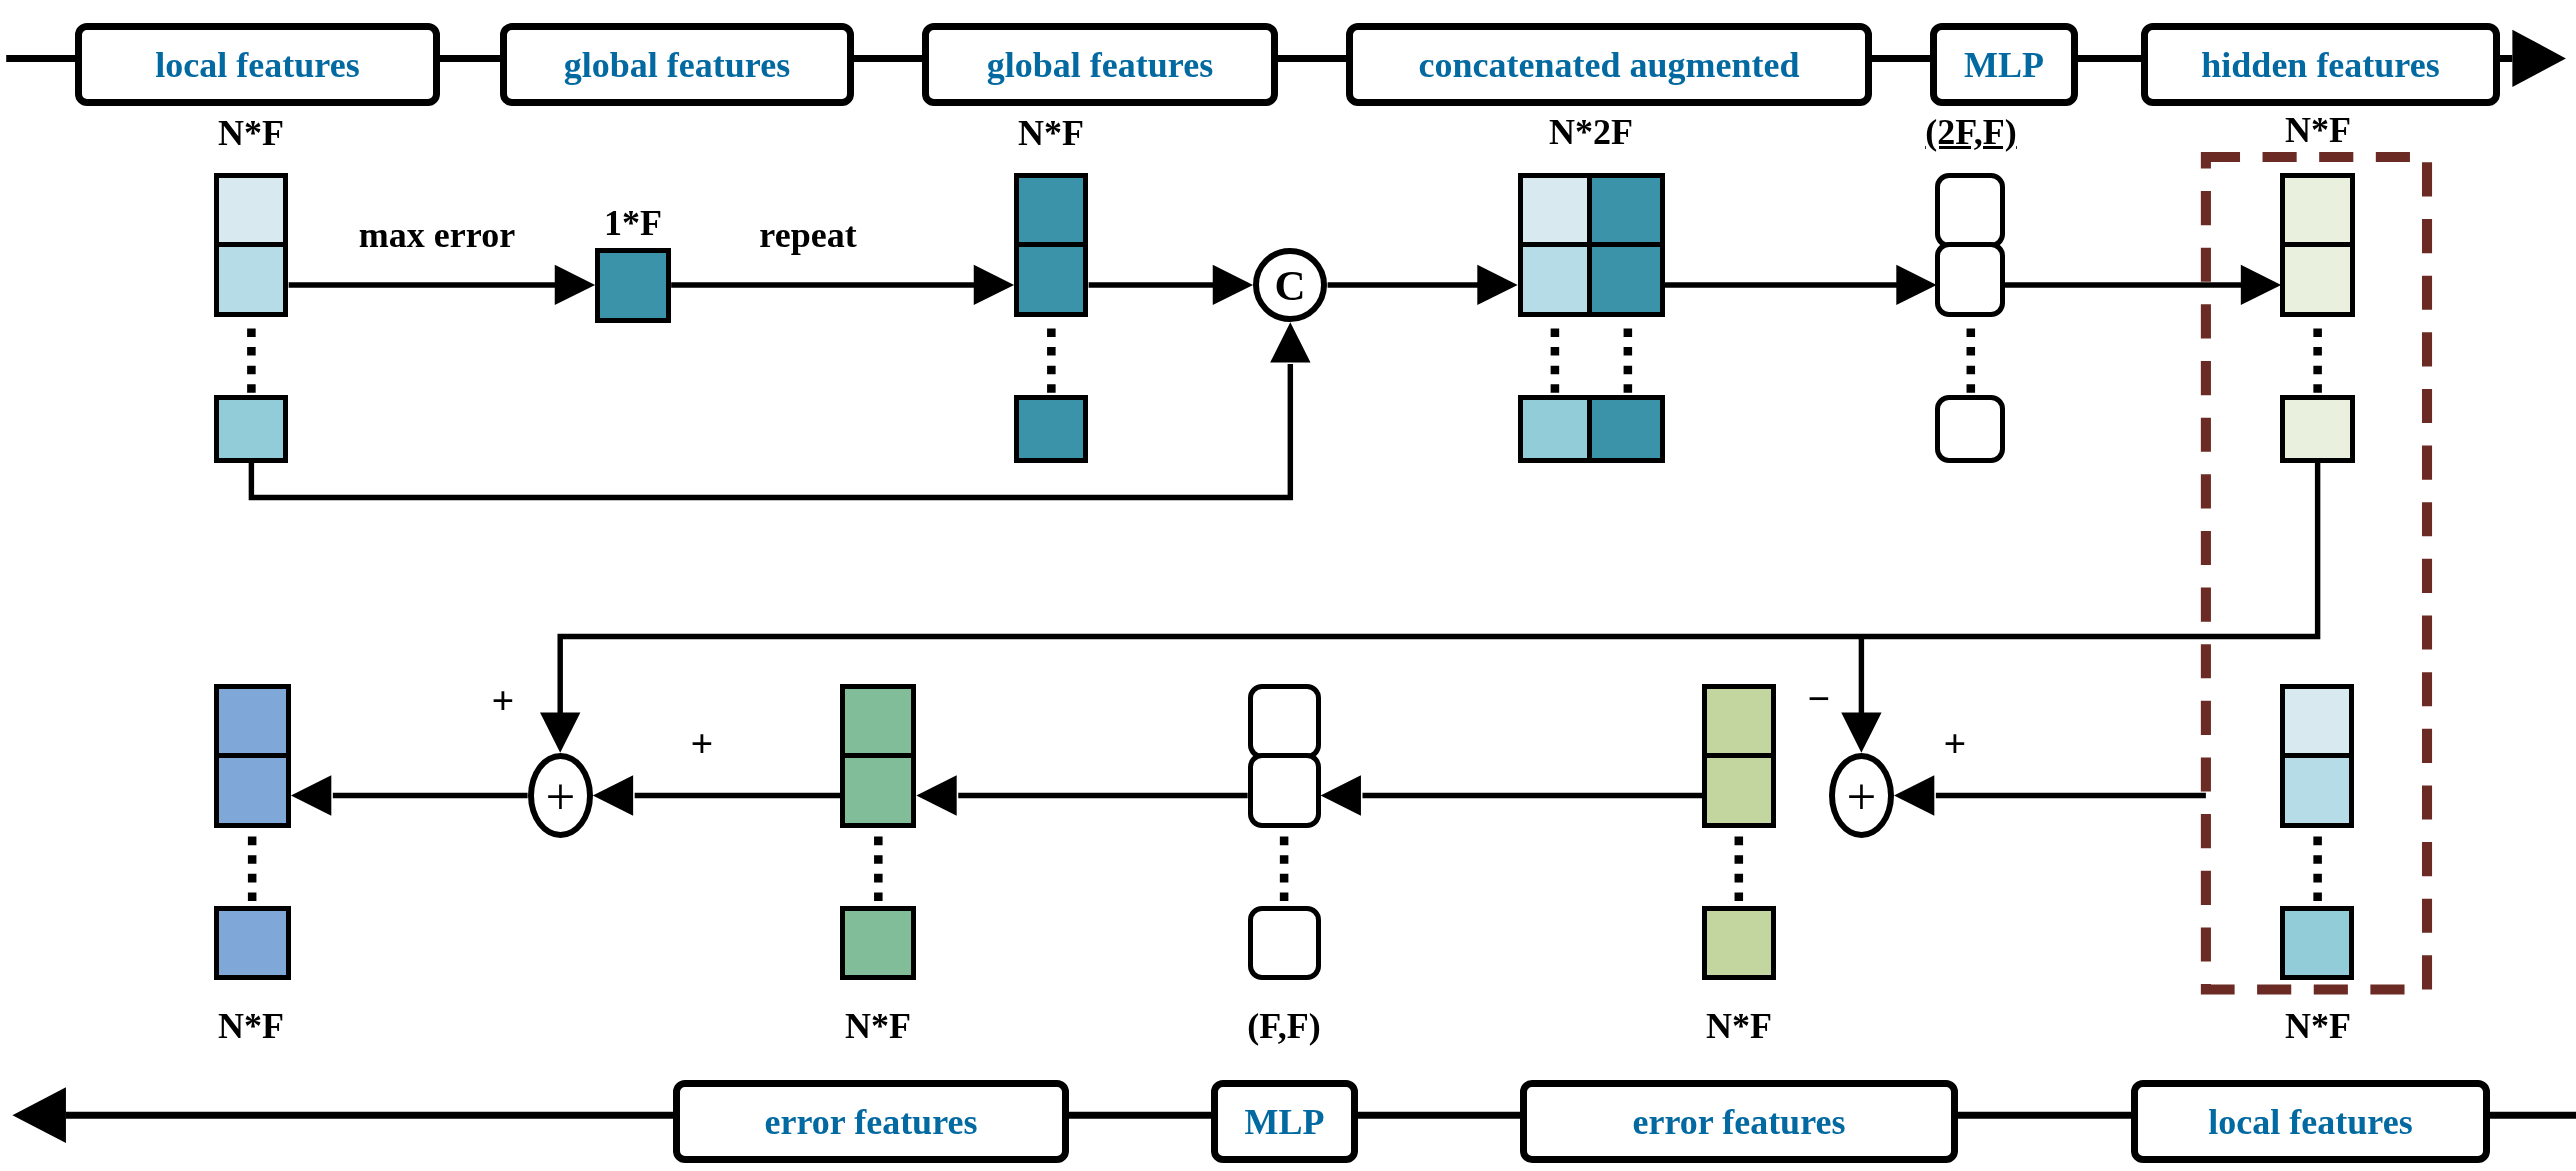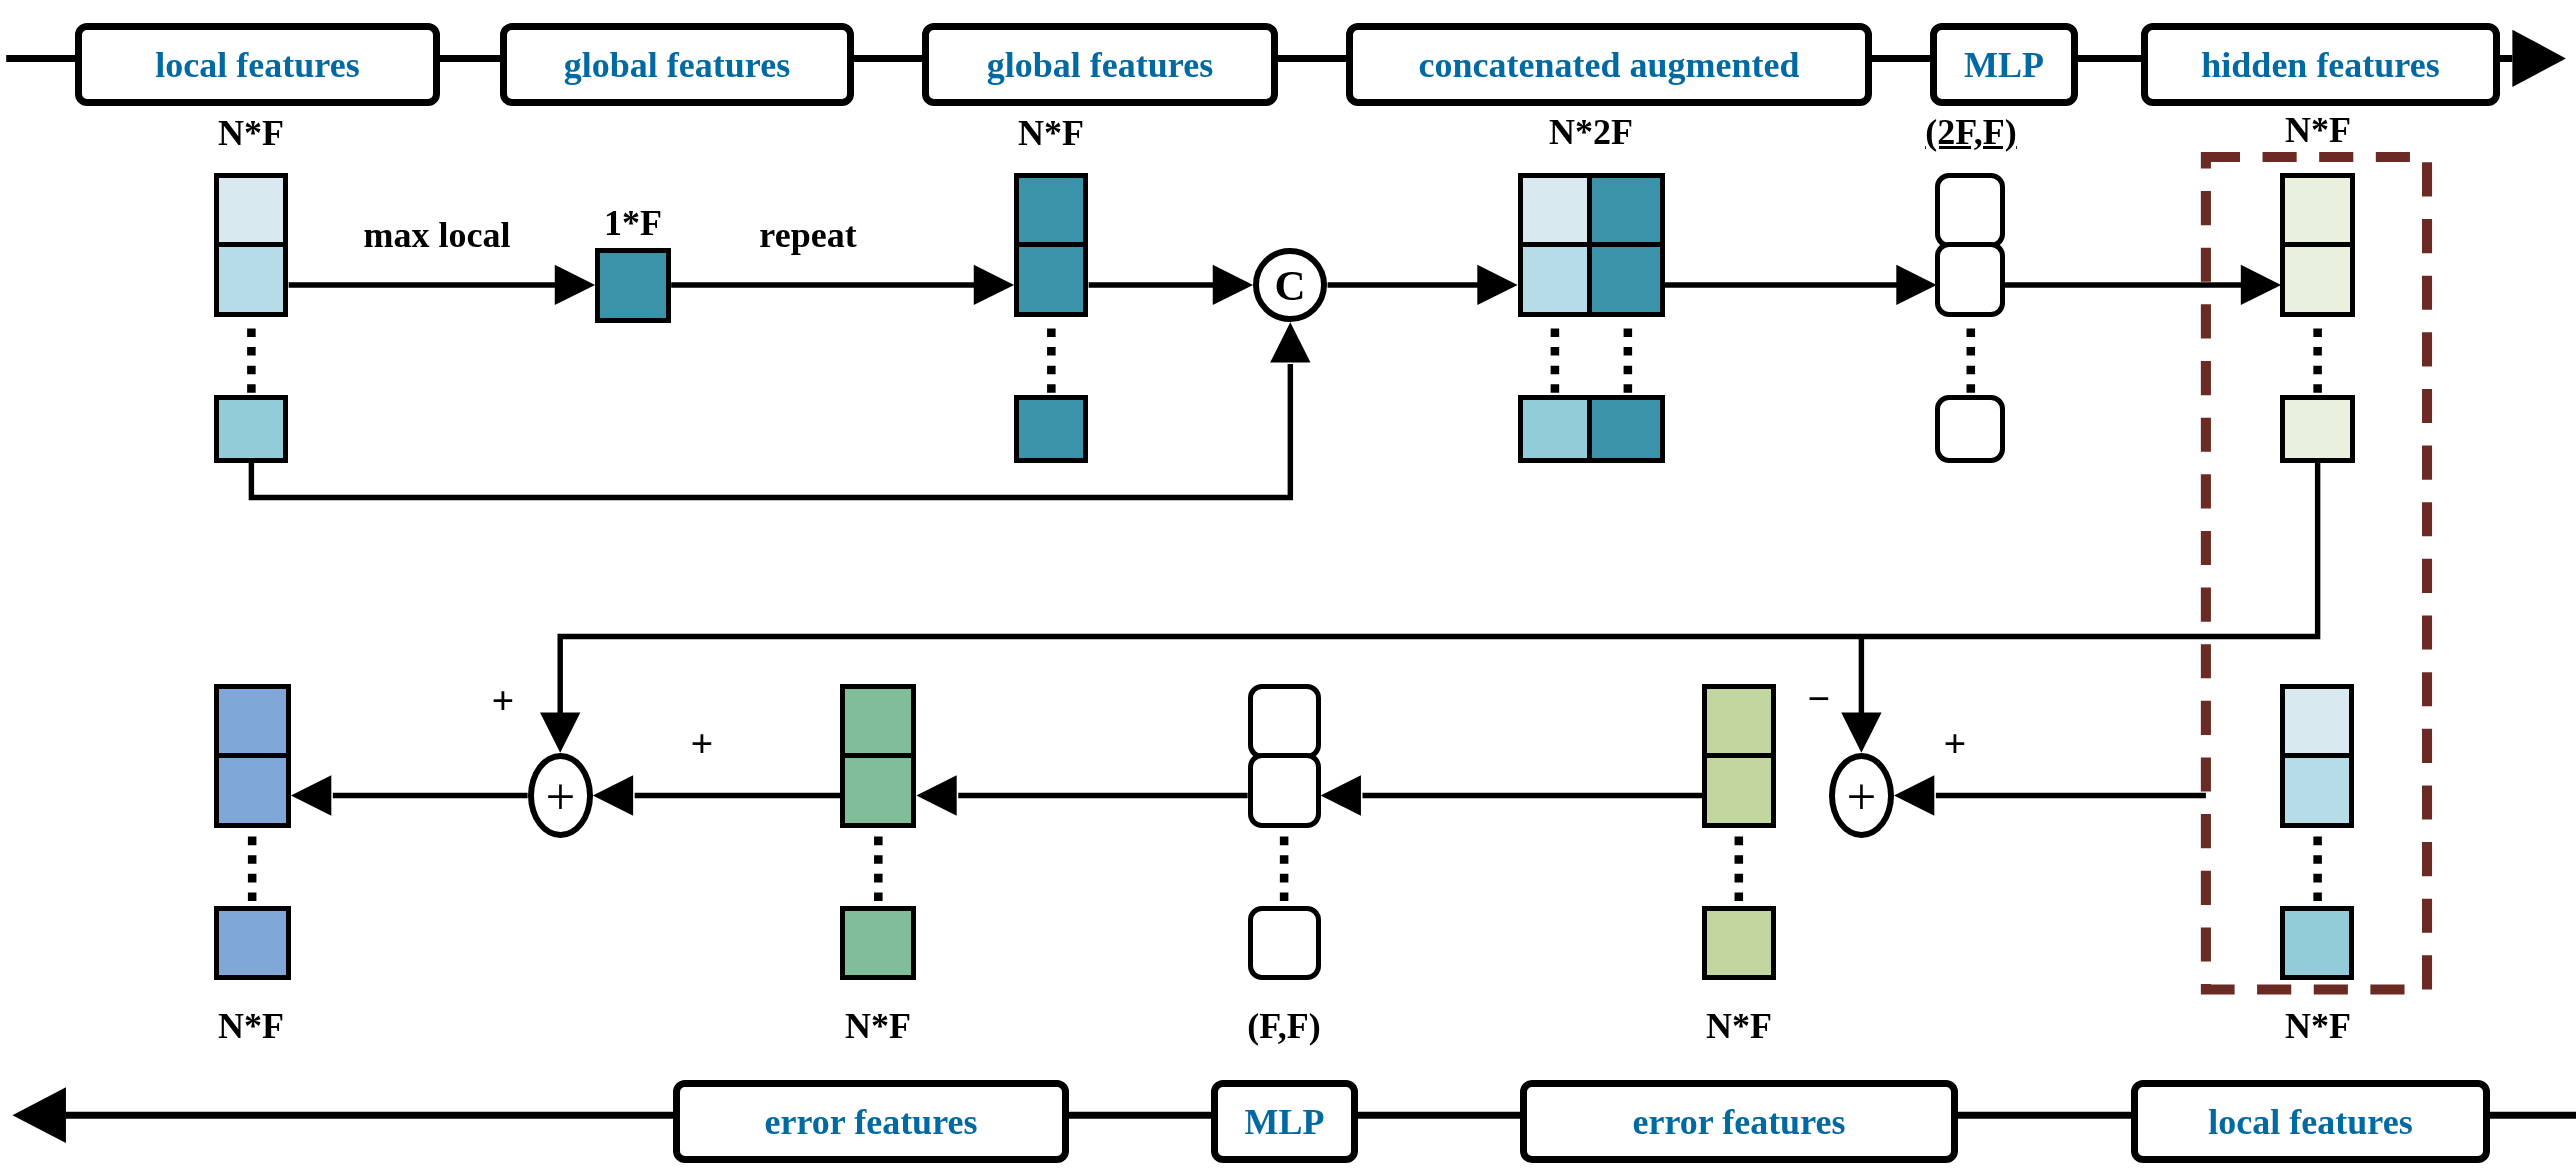--- a/index.html
+++ b/index.html
@@ -181,21 +181,21 @@
   <div class="circle op" style="left:1829px;top:753px;">
     <span>+</span>
   </div>
 
   <span class="lbl" style="left:251px;top:133px;">N*F</span>
   <span class="lbl" style="left:633px;top:223px;">1*F</span>
   <span class="lbl" style="left:1051px;top:133px;">N*F</span>
   <span class="lbl" style="left:1591px;top:132px;">N*2F</span>
   <span class="lbl" style="left:1971px;top:132px;text-decoration:underline;">(2F,F)</span>
   <span class="lbl" style="left:2318px;top:130px;">N*F</span>
-  <span class="lbl" style="left:437px;top:235px;">max local</span>
+  <span class="lbl" style="left:437px;top:235px;">max error</span>
   <span class="lbl" style="left:808px;top:235px;">repeat</span>
 
   <span class="lbl" style="left:251px;top:1026px;">N*F</span>
   <span class="lbl" style="left:878px;top:1026px;">N*F</span>
   <span class="lbl" style="left:1284px;top:1026px;">(F,F)</span>
   <span class="lbl" style="left:1739px;top:1026px;">N*F</span>
   <span class="lbl" style="left:2318px;top:1026px;">N*F</span>
 
   <span class="sign" style="left:503px;top:700px;">+</span>
   <span class="sign" style="left:702px;top:743px;">+</span>

